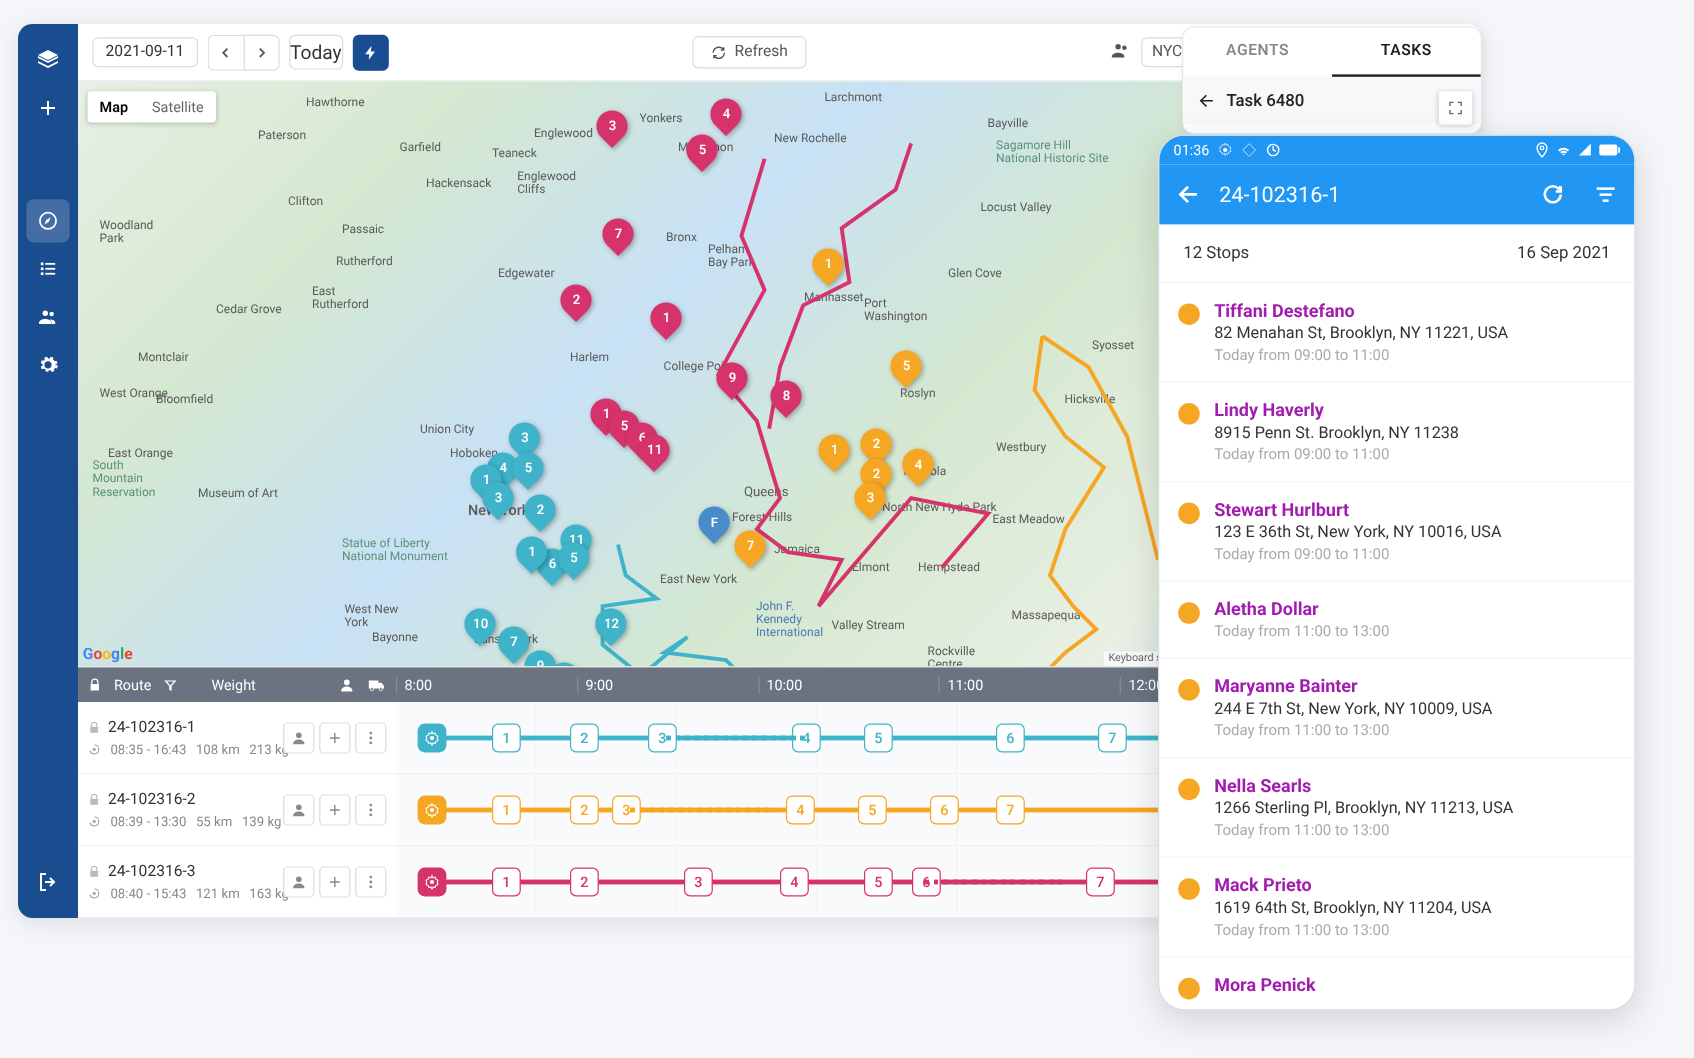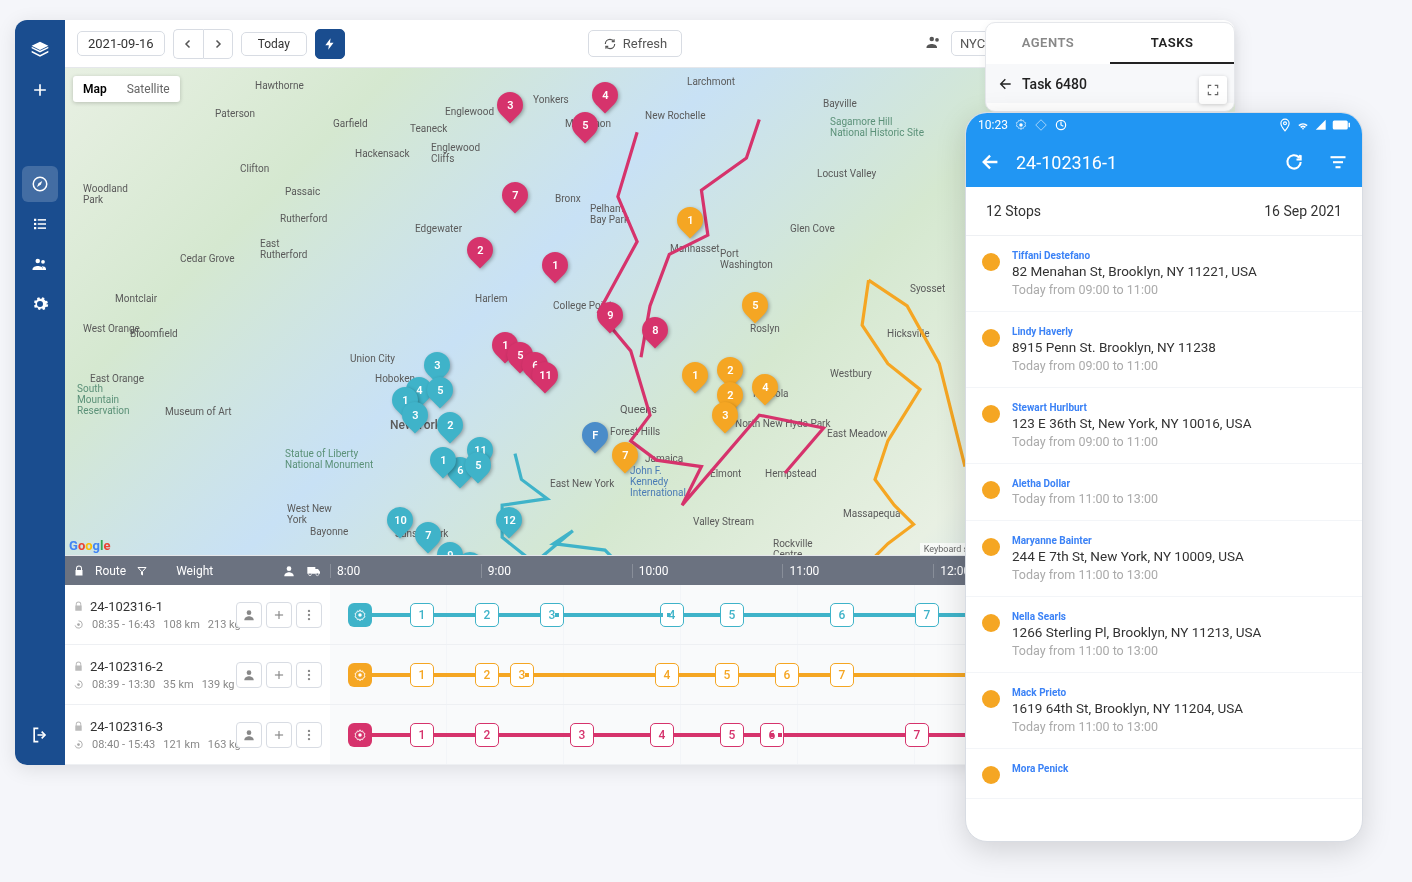--- a/index.html
+++ b/index.html
@@ -16,21 +16,21 @@
 .left-sidebar .bottom-icon { position:absolute; bottom:12px; width:36px; height:36px; display:flex; align-items:center; justify-content:center; color:#fff; cursor:pointer; }
 
 
 .main { flex:1; display:flex; flex-direction:column; }
 
 
 .toolbar { height: 48px; border-bottom:1px solid #e5e7eb; display:flex; align-items:center; padding: 0 12px; gap:8px; }
 .date-box { border:1px solid #d8dce3; border-radius:5px; padding:4px 10px; font-size:13px; color:#333; cursor:pointer; }
 .tb-btn { width:30px; height:30px; border:1px solid #d8dce3; border-radius:5px; display:flex; align-items:center; justify-content:center; cursor:pointer; color:#555; background:#fff; }
 .tb-btn.blue { background:#1a4d8f; border-color:#1a4d8f; color:#fff; }
-.tb-text { border:1px solid #d8dce3; border-radius:5px; padding:4px 16px; font-size:12px; color:#333; cursor:pointer; background:#fff; }
+.tb-text { border:1px solid #d8dce3; border-radius:5px; padding:4px 0; font-size:16px; color:#333; cursor:pointer; background:#fff; }
 .tb-group { display:flex; gap:0; }
 .tb-group .tb-btn:first-child { border-radius:5px 0 0 5px; border-right:none; }
 .tb-group .tb-btn:last-child { border-radius:0 5px 5px 0; }
 .toolbar-center { display:flex; align-items:center; gap:6px; margin: 0 auto;}
 .refresh-btn { display:flex; align-items:center; gap:6px; border:1px solid #d8dce3; border-radius:5px; padding:5px 14px; font-size:13px; color:#555; cursor:pointer; }
 .toolbar-right { display:flex; align-items:center; gap:8px; }
 .region-select { display:flex; align-items:center; gap:8px; border:1px solid #d8dce3; border-radius:5px; padding:4px 8px; font-size:13px; color:#555; cursor:pointer; width:120px; justify-content:space-between; }
 .icon-btn { width:30px; height:30px; display:flex; align-items:center; justify-content:center; cursor:pointer; color:#555; }
 
 
@@ -79,21 +79,21 @@
 .mob-status { height:24px; background:#2196F3; color:#fff; display:flex; align-items:center; justify-content:space-between; padding:0 12px; font-size:12px; }
 .mob-status-left { display:flex; align-items:center; gap:6px; }
 .mob-status-right { display:flex; align-items:center; gap:4px; }
 .mob-header { height:50px; background:#2196F3; color:#fff; display:flex; align-items:center; padding:0 14px; gap:14px; }
 .mob-title { font-size:18px; flex:1; }
 .mob-subhead { padding:16px 20px; display:flex; justify-content:space-between; font-size:14px; color:#333; border-bottom:1px solid #eef0f3; }
 .stop-list { overflow-y:auto; height: calc(100% - 24px - 50px - 52px); }
 .stop-item { padding:14px 20px 14px 16px; display:flex; gap:12px; border-bottom:1px solid #f3f5f8; }
 .stop-dot { width:18px; height:18px; border-radius:50%; background:#f5a623; flex-shrink:0; margin-top:3px; }
 .stop-info { flex:1; }
-.stop-name { font-weight:700; font-size:10px; color:#3b82f6; margin-bottom:2px; }
+.stop-name { font-weight:700; font-size:15px; color:#a21caf; margin-bottom:2px; }
 .stop-addr { font-size:13.5px; color:#333; margin-bottom:3px; }
 .stop-time { font-size:12.5px; color:#aaa; }
 
 .small-ico { width:14px; height:14px; }
 </style>
 </head>
 <body>
 
 <div class="desktop-app">
   <div class="left-sidebar">
@@ -141,21 +141,21 @@
         <svg viewBox="0 0 24 24" width="20" height="20" fill="none" stroke="currentColor" stroke-width="2">
           <path d="M10 4H5v16h5"></path>
           <path d="M14 8l4 4-4 4"></path>
           <path d="M18 12H9"></path>
         </svg>
       </div>
   </div>
 
   <div class="main">
     <div class="toolbar">
-      <div class="date-box">2021-09-16</div>
+      <div class="date-box">2021-09-11</div>
       <div class="tb-group">
         <div class="tb-btn">
             <svg width="12" height="12" viewBox="0 0 24 24" fill="none" stroke="currentColor" stroke-width="3">
               <path d="M15 5l-7 7 7 7"></path>
             </svg>
           </div>
         <div class="tb-btn">
             <svg width="12" height="12" viewBox="0 0 24 24" fill="none" stroke="currentColor" stroke-width="3">
               <path d="M9 5l7 7-7 7"></path>
             </svg>
@@ -240,21 +240,21 @@
       <span class="map-label" style="left:490px;top:125px">Bronx</span>
       <span class="map-label" style="left:410px;top:225px">Harlem</span>
       <span class="map-label" style="left:25px;top:305px">East Orange</span>
       <span class="map-label" style="left:65px;top:260px">Bloomfield</span>
       <span class="map-label" style="left:310px;top:305px">Hoboken</span>
       <span class="map-label" style="left:325px;top:350px;font-weight:500;font-size:12px">New York</span>
       <span class="map-label" style="left:220px;top:380px;color:#5b9178">Statue of Liberty<br>National Monument</span>
       <span class="map-label" style="left:555px;top:335px;font-size:11px">Queens</span>
       <span class="map-label" style="left:545px;top:358px">Forest Hills</span>
       <span class="map-label" style="left:580px;top:385px">Jamaica</span>
-      <span class="map-label" style="left:565px;top:397px;color:#4a7bb5">John F.<br>Kennedy<br>International</span>
+      <span class="map-label" style="left:565px;top:432px;color:#4a7bb5">John F.<br>Kennedy<br>International</span>
       <span class="map-label" style="left:628px;top:448px">Valley Stream</span>
       <span class="map-label" style="left:605px;top:175px">Manhasset</span>
       <span class="map-label" style="left:655px;top:180px">Port<br>Washington</span>
       <span class="map-label" style="left:685px;top:255px">Roslyn</span>
       <span class="map-label" style="left:688px;top:320px">Mineola</span>
       <span class="map-label" style="left:765px;top:300px">Westbury</span>
       <span class="map-label" style="left:822px;top:260px">Hicksville</span>
       <span class="map-label" style="left:845px;top:215px">Syosset</span>
       <span class="map-label" style="left:758px;top:30px">Bayville</span>
       <span class="map-label" style="left:725px;top:155px">Glen Cove</span>
@@ -578,21 +578,21 @@
             <div class="gr-left">
     <div class="gr-title"><svg width="11" height="11" viewBox="0 0 24 24" fill="#bbb">
                   <path d="M6 10V7a6 6 0 0112 0v3h1v11H5V10h1zm2 0h8V7a4 4 0 00-8 0v3z"></path>
                 </svg>24-102316-2</div>
     <div class="gr-meta">
                 <svg width="11" height="11" viewBox="0 0 24 24" fill="#aaa">
                   <circle cx="12" cy="12" r="3"></circle>
                   <path d="M12 4a8 8 0 11-7.5 10" stroke="#aaa" fill="none" stroke-width="2"></path>
                 </svg>
                 <span>08:39 - 13:30</span>
-                <span>35 km</span>
+                <span>55 km</span>
                 <span>139 kg</span>
               </div>
     <div class="gr-actions">
       <div class="gr-act">
                   <svg width="14" height="14" viewBox="0 0 24 24" fill="#888">
                     <circle cx="12" cy="8" r="4"></circle>
                     <path d="M4 20c0-4 5-6 8-6s8 2 8 6v1H4z"></path>
                   </svg>
                 </div>
       <div class="gr-act">
@@ -699,21 +699,21 @@
         </svg>
       <span>Task 6480</span>
     </div>
     <span style="color:#888;cursor:pointer;letter-spacing:2px;font-weight:bold">⋯</span>
   </div>
 </div>
 
 <div class="mobile">
   <div class="mob-status">
     <div class="mob-status-left">
-      <span>10:23</span>
+      <span>01:36</span>
       <svg class="small-ico" viewBox="0 0 24 24" fill="currentColor">
           <circle cx="12" cy="12" r="3"></circle>
           <path d="M12 2l1 3 3-1 1 3 3 1-1 3 1 3-3 1-1 3-3-1-1 3-1-3-3 1-1-3-3-1 1-3-1-3 3-1 1-3 3 1z" fill="none" stroke="currentColor"></path>
         </svg>
       <svg class="small-ico" viewBox="0 0 24 24" fill="none" stroke="currentColor">
           <path d="M12 3l9 9-9 9-9-9z"></path>
         </svg>
       <svg class="small-ico" viewBox="0 0 24 24" fill="none" stroke="currentColor" stroke-width="2">
           <circle cx="12" cy="12" r="8"></circle>
           <path d="M12 6v6l4 2"></path>

